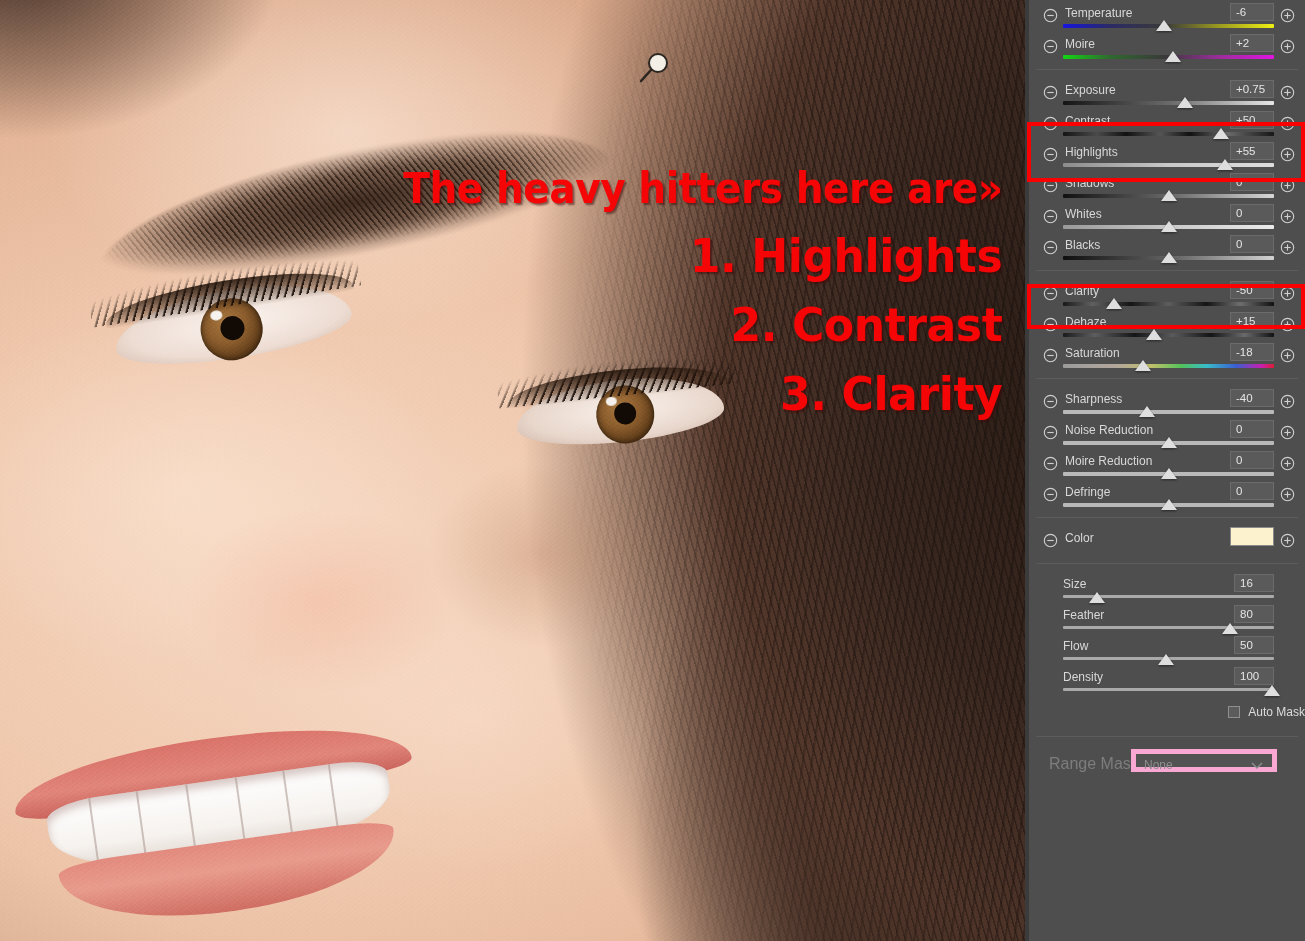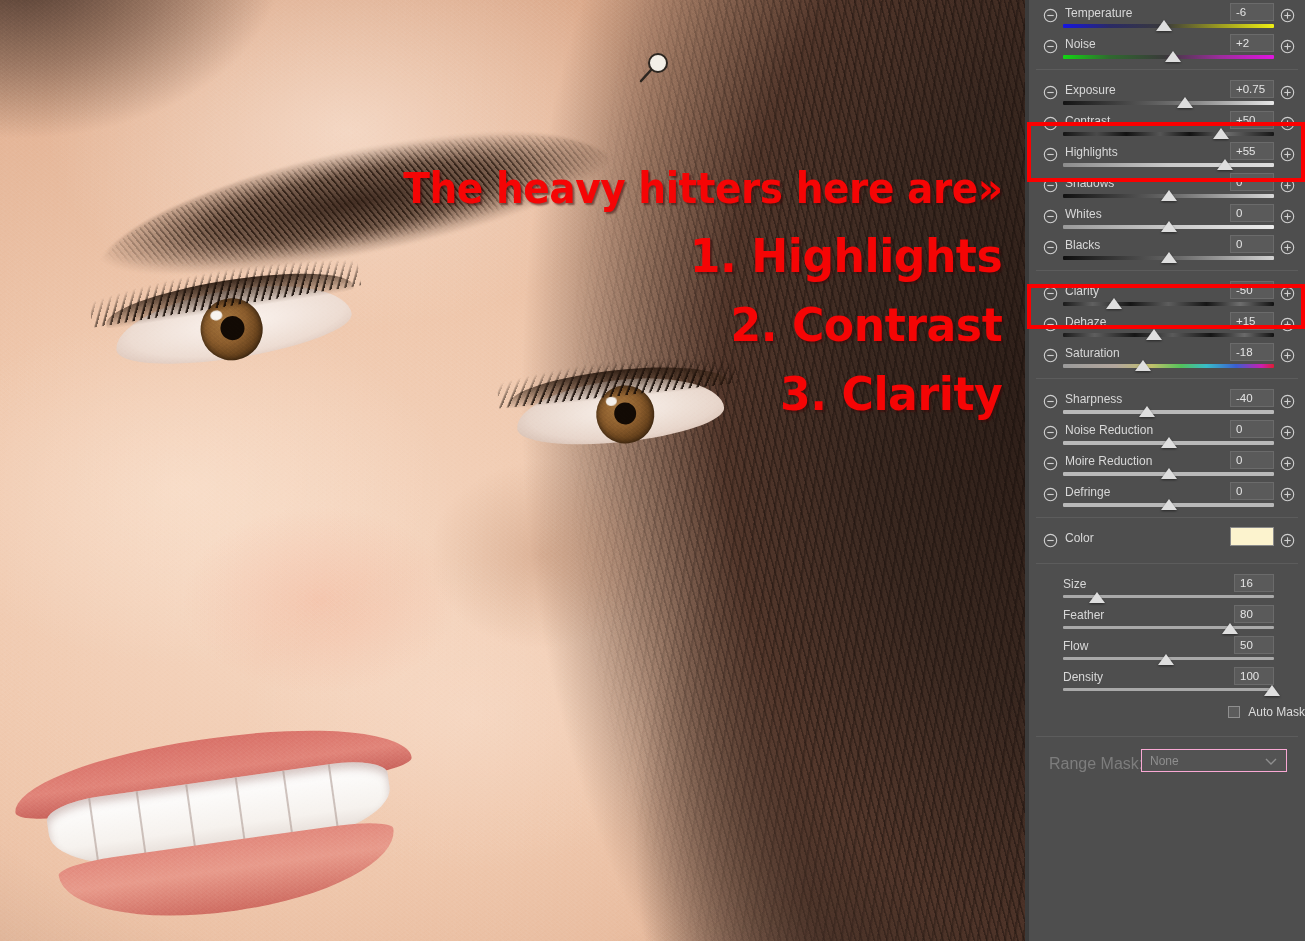--- a/index.html
+++ b/index.html
@@ -272,22 +272,22 @@
   }
   .brow-row .track { left: 34px; right: 31px; top: 24px; height: 3px; background: #a9a9a9; border-radius: 1px; }
 
   #automask-row { height: 34px; display: flex; align-items: center; justify-content: flex-end; gap: 8px; }
   #automask-box { width: 12px; height: 12px; background: #5c5c5c; border: 1px solid #8f8f8f; }
   #automask-label { font-size: 12px; color: #dcdcdc; }
 
   #rangemask-row { position: relative; height: 34px; margin-top: 10px; }
   #rangemask-label { position: absolute; left: 20px; top: 8px; font-size: 16px; color: #7d7d7d; }
   #rangemask-select {
-    position: absolute; left: 112px; top: 2px; width: 146px; height: 23px;
-    border: 1px solid #f9a8d4; background: #535353; color: #8f8f8f;
+    position: absolute; left: 102px; top: 2px; width: 146px; height: 23px;
+    border: 5px solid #f9a8d4; background: #535353; color: #8f8f8f;
     font-size: 12px; line-height: 22px; padding-left: 8px;
   }
   #rangemask-chev { position: absolute; right: 9px; top: 8px; }
 
   
   .redbox {
     position: absolute; left: 0; border: 4px solid #fb0000;
     pointer-events: none; z-index: 20;
   }
 </style>
@@ -369,21 +369,21 @@
             <line x1="8" y1="4.6" x2="8" y2="11.4" stroke="#cfcfcf" stroke-width="1.2"></line>
           </svg>
           <div class="track t-temp"></div>
           <div class="thumb" style="left: calc(48% + 2.8px);"></div>
         </div>
         <div class="row">
           <svg viewBox="0 0 16 16" width="15" height="15" class="minus">
             <circle cx="8" cy="8" r="6.6" fill="none" stroke="#cfcfcf" stroke-width="1.2"></circle>
             <line x1="4.6" y1="8" x2="11.4" y2="8" stroke="#cfcfcf" stroke-width="1.2"></line>
           </svg>
-          <span class="label">Noise</span>
+          <span class="label">Moire</span>
           <div class="valbox">+2</div>
           <svg viewBox="0 0 16 16" width="15" height="15" class="plus">
             <circle cx="8" cy="8" r="6.6" fill="none" stroke="#cfcfcf" stroke-width="1.2"></circle>
             <line x1="4.6" y1="8" x2="11.4" y2="8" stroke="#cfcfcf" stroke-width="1.2"></line>
             <line x1="8" y1="4.6" x2="8" y2="11.4" stroke="#cfcfcf" stroke-width="1.2"></line>
           </svg>
           <div class="track t-tint"></div>
           <div class="thumb" style="left: calc(52% + 0.2px);"></div>
         </div>
         <div class="sep"></div>

